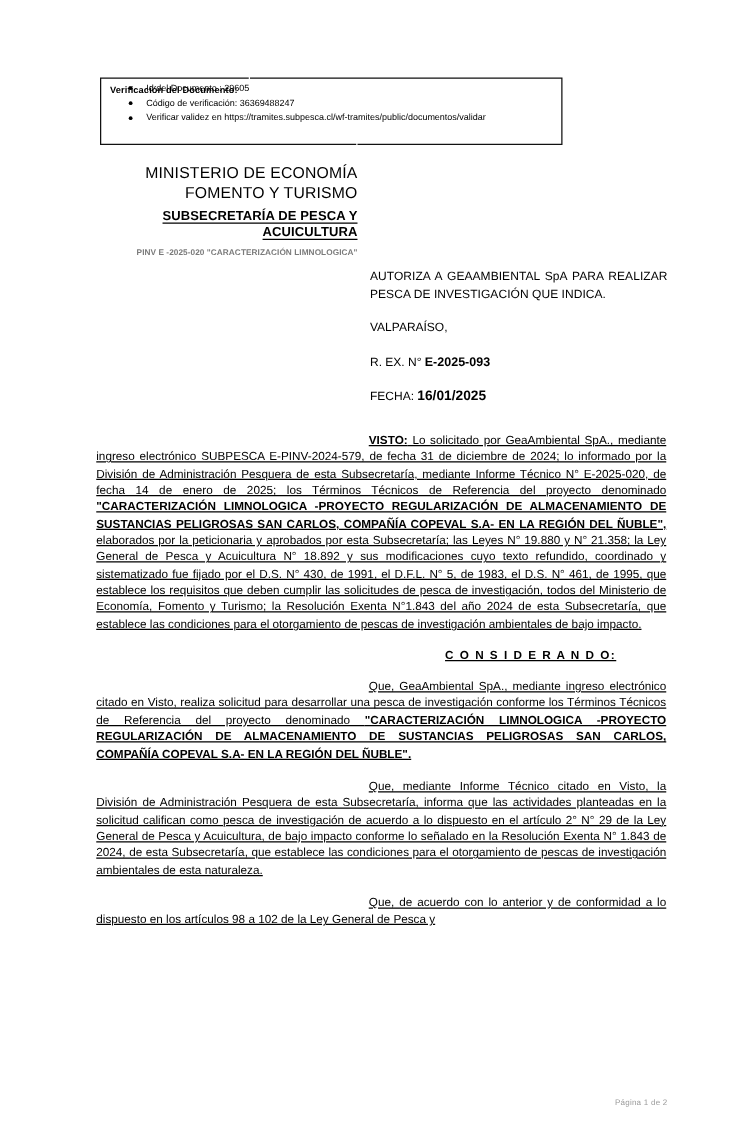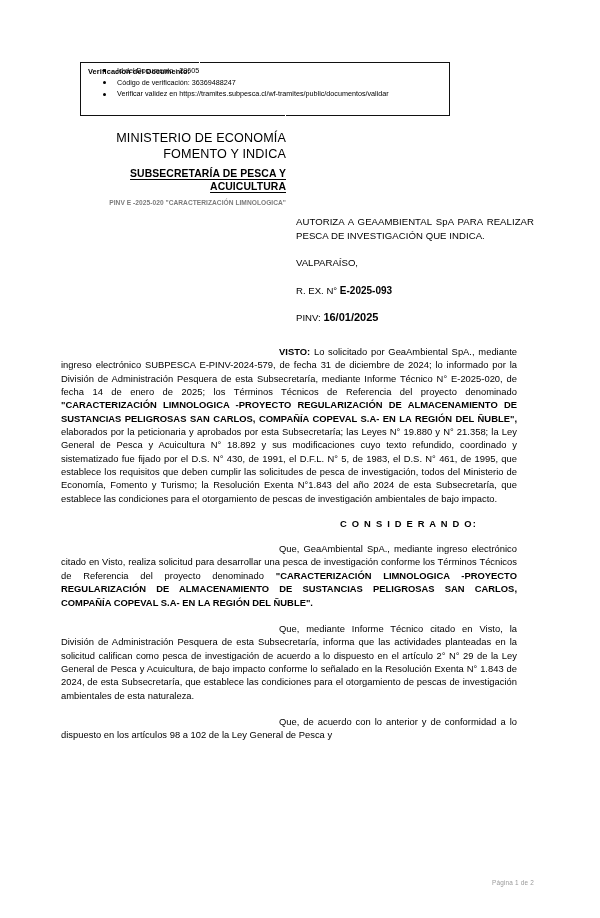--- a/index.html
+++ b/index.html
@@ -141,23 +141,24 @@
   .dateline {
     margin-top: 14px;
     font-size: 9.6px;
     line-height: 13.6px;
   }
   .dateline b { font-weight: bold; font-size: 11px; }
 
   
   .body-wrap {
     position: absolute;
-    left: 61px;
+    left: 77px;
     top: 345px;
     width: 456px;
+    text-decoration: underline;
   }
   .para {
     font-size: 9.4px;
     line-height: 13.35px;
     text-align: justify;
     text-align-last: left;
     margin: 0 0 13px 0;
     letter-spacing: 0.01px;
   }
   .para .lead {
@@ -195,33 +196,33 @@
     <li>Id del Documento : 29605</li>
     <li>Código de verificación: 36369488247</li>
     <li>Verificar validez en https://tramites.subpesca.cl/wf-tramites/public/documentos/validar</li>
   </ul>
 </div>
 <div class="box-notch-top"></div>
 <div class="box-notch-bottom"></div>
 
 <div class="org-header">
   <div class="org-line">MINISTERIO DE ECONOMÍA</div>
-  <div class="org-line">FOMENTO Y INDICA</div>
+  <div class="org-line">FOMENTO Y TURISMO</div>
   <div class="org-sub">
     <span>SUBSECRETARÍA DE PESCA Y</span><br>
     <span>ACUICULTURA</span>
   </div>
   <div class="org-pinv">PINV E -2025-020 "CARACTERIZACIÓN LIMNOLOGICA"</div>
 </div>
 
 <div class="right-head">
   <div class="subject">AUTORIZA A GEAAMBIENTAL SpA PARA REALIZAR PESCA DE INVESTIGACIÓN QUE INDICA.</div>
   <div class="city">VALPARAÍSO,</div>
   <div class="resline"><span>R. EX. N° </span><b>E-2025-093</b></div>
-  <div class="dateline"><span>PINV: </span><b>16/01/2025</b></div>
+  <div class="dateline"><span>FECHA: </span><b>16/01/2025</b></div>
 </div>
 
 <div class="body-wrap">
 
   <p class="para"><span class="lead"></span><b>VISTO:</b><span> Lo solicitado por GeaAmbiental SpA., mediante ingreso electrónico SUBPESCA E-PINV-2024-579, de fecha 31 de diciembre de 2024; lo informado por la División de Administración Pesquera de esta Subsecretaría, mediante Informe Técnico N° E-2025-020, de fecha 14 de enero de 2025; los Términos Técnicos de Referencia del proyecto denominado </span><b>"CARACTERIZACIÓN LIMNOLOGICA -PROYECTO REGULARIZACIÓN DE ALMACENAMIENTO DE SUSTANCIAS PELIGROSAS SAN CARLOS, COMPAÑÍA COPEVAL S.A- EN LA REGIÓN DEL ÑUBLE",</b><span> elaborados por la peticionaria y aprobados por esta Subsecretaría; las Leyes N° 19.880 y N° 21.358; la Ley General de Pesca y Acuicultura N° 18.892 y sus modificaciones cuyo texto refundido, coordinado y sistematizado fue fijado por el D.S. N° 430, de 1991, el D.F.L. N° 5, de 1983, el D.S. N° 461, de 1995, que establece los requisitos que deben cumplir las solicitudes de pesca de investigación, todos del Ministerio de Economía, Fomento y Turismo; la Resolución Exenta N°1.843 del año 2024 de esta Subsecretaría, que establece las condiciones para el otorgamiento de pescas de investigación ambientales de bajo impacto.</span></p>
 
   <div class="centered-head">C O N S I D E R A N D O:</div>
 
   <p class="para"><span class="lead"></span><span>Que,  GeaAmbiental  SpA.,  mediante ingreso electrónico citado en Visto, realiza solicitud para desarrollar una pesca de investigación conforme los Términos Técnicos de Referencia del proyecto denominado </span><b>"CARACTERIZACIÓN LIMNOLOGICA -PROYECTO REGULARIZACIÓN DE ALMACENAMIENTO DE SUSTANCIAS PELIGROSAS SAN CARLOS, COMPAÑÍA COPEVAL S.A- EN LA REGIÓN DEL ÑUBLE".</b></p>
 

